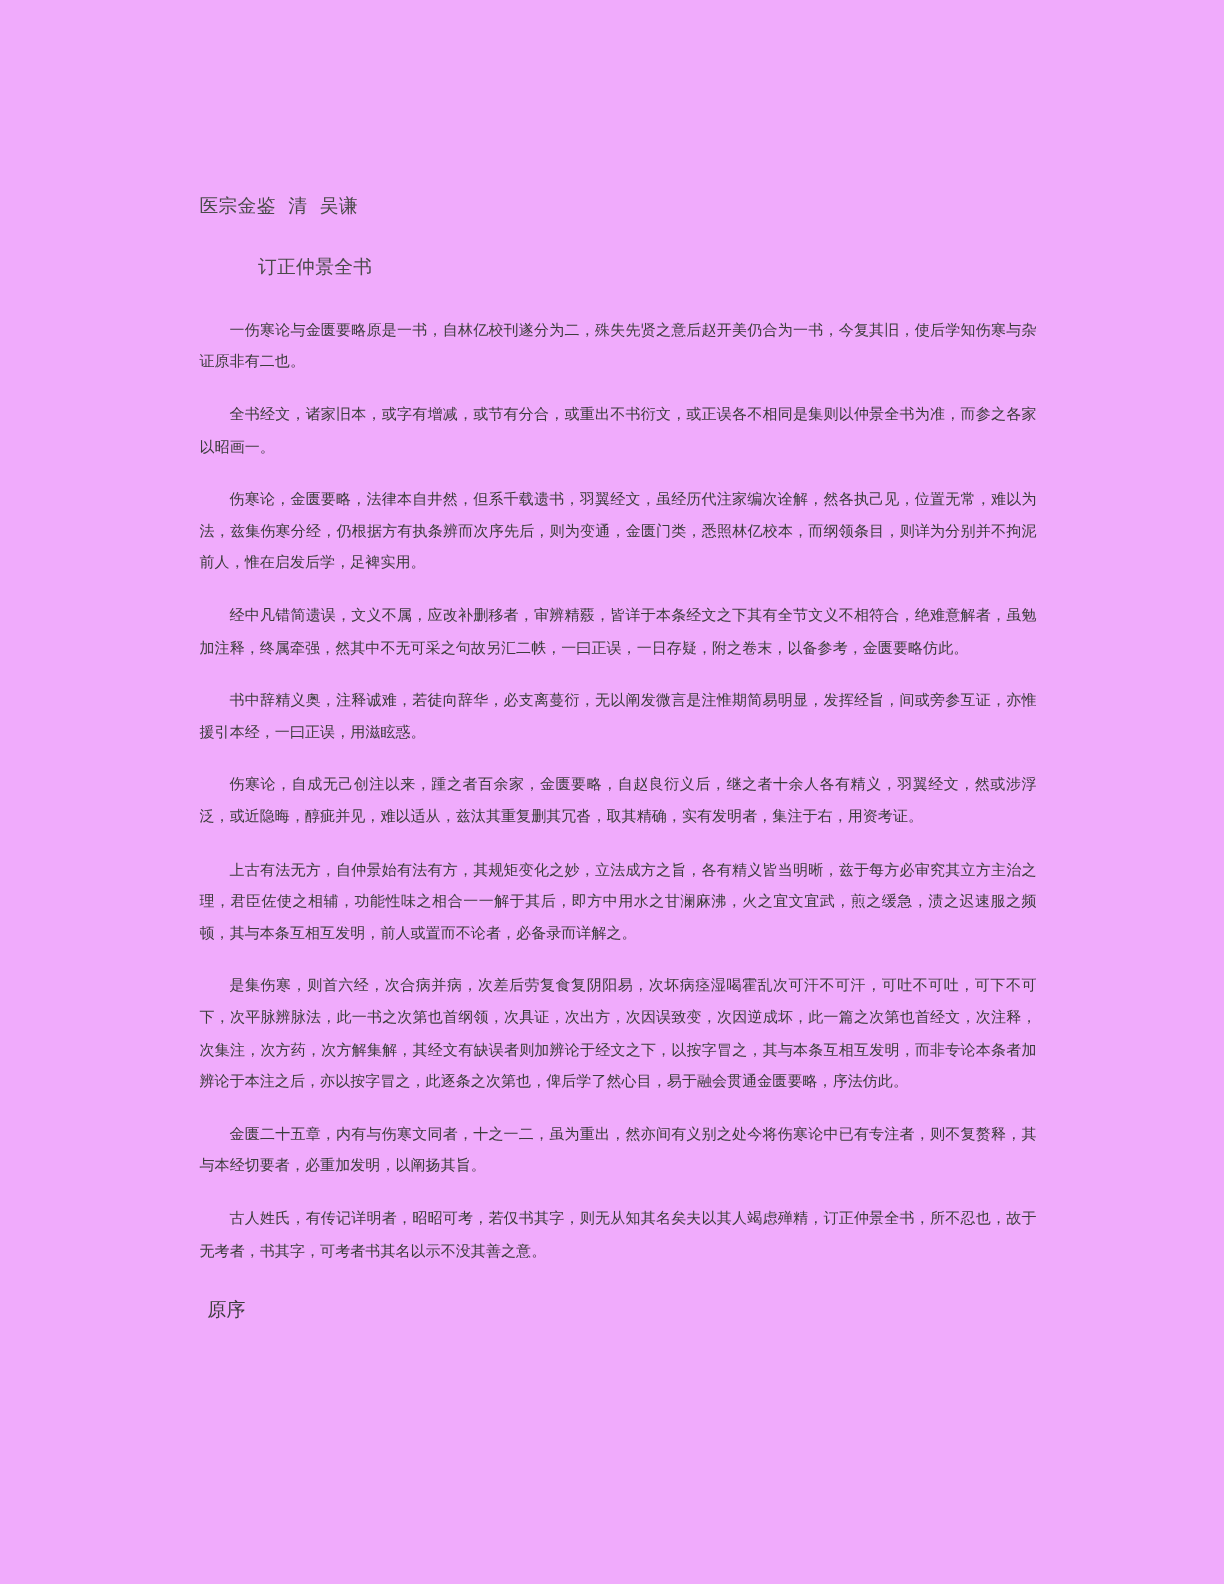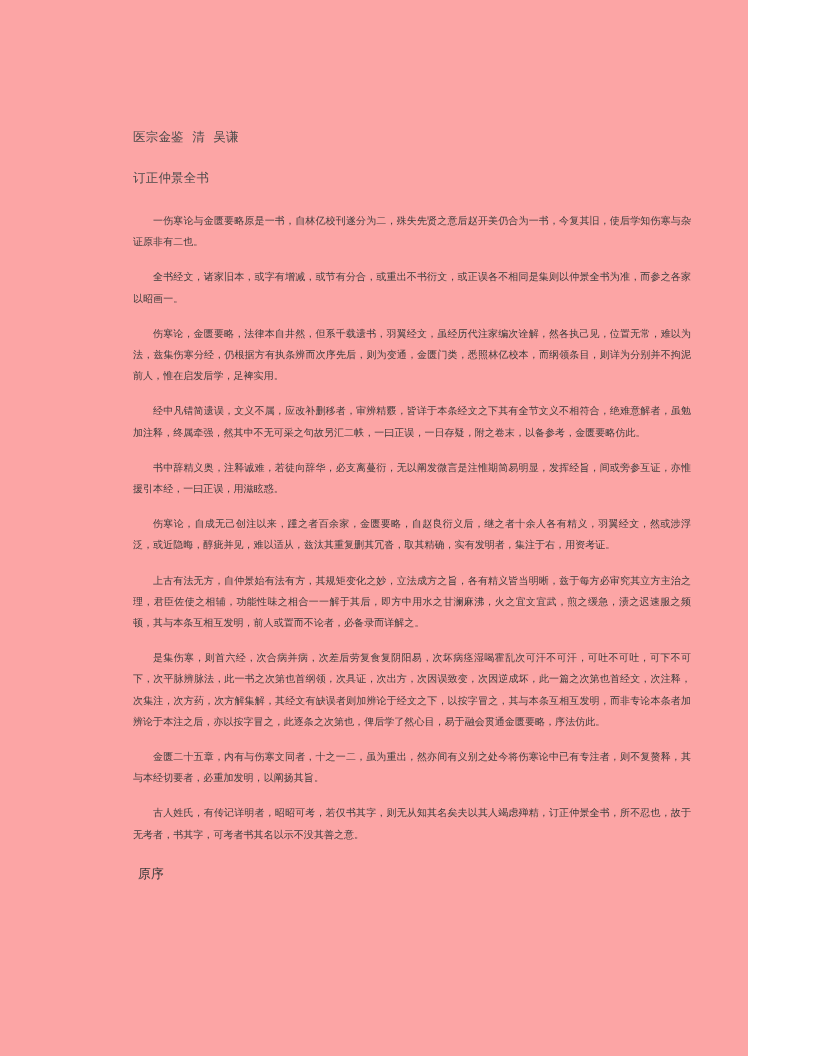--- a/index.html
+++ b/index.html
@@ -9,42 +9,43 @@
   }
   body {
     width: 816px;
     height: 1056px;
     font-family: "DejaVu Sans", sans-serif;
     color: #3a3a3a;
     overflow: hidden;
   }
   .page {
     position: relative;
-    width: 748px;
+    width: 816px;
     height: 1056px;
-    background: #fca5a5;
+    background: #f0abfc;
     box-sizing: border-box;
   }
   .content {
     position: absolute;
     left: 133px;
     top: 126px;
     width: 558px;
   }
   .heading {
     font-size: 12.5px;
     line-height: 21px;
     color: #4a4a4a;
     margin: 0 0 20px 0;
     letter-spacing: 0.2px;
     text-align: left;
     white-space: pre;
   }
   .heading.second {
     margin-bottom: 22px;
+    margin-left: 39px;
   }
   p.para {
     font-size: 10px;
     line-height: 21.2px;
     color: #3c3c3c;
     margin: 0 0 14px 0;
     text-align: justify;
     text-justify: inter-character;
     text-indent: 2em;
     letter-spacing: 0.05px;

